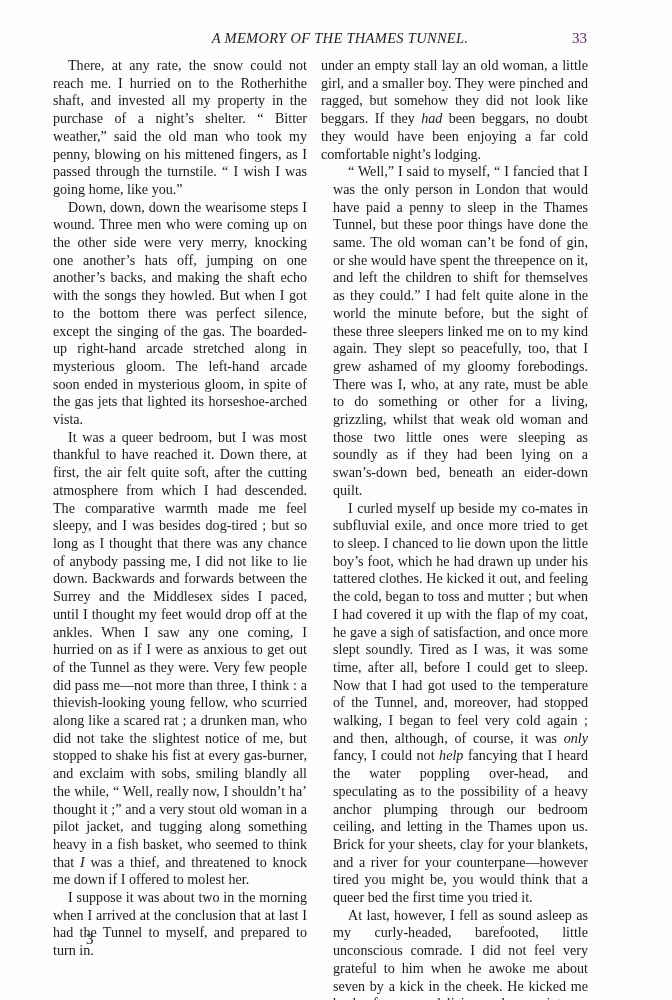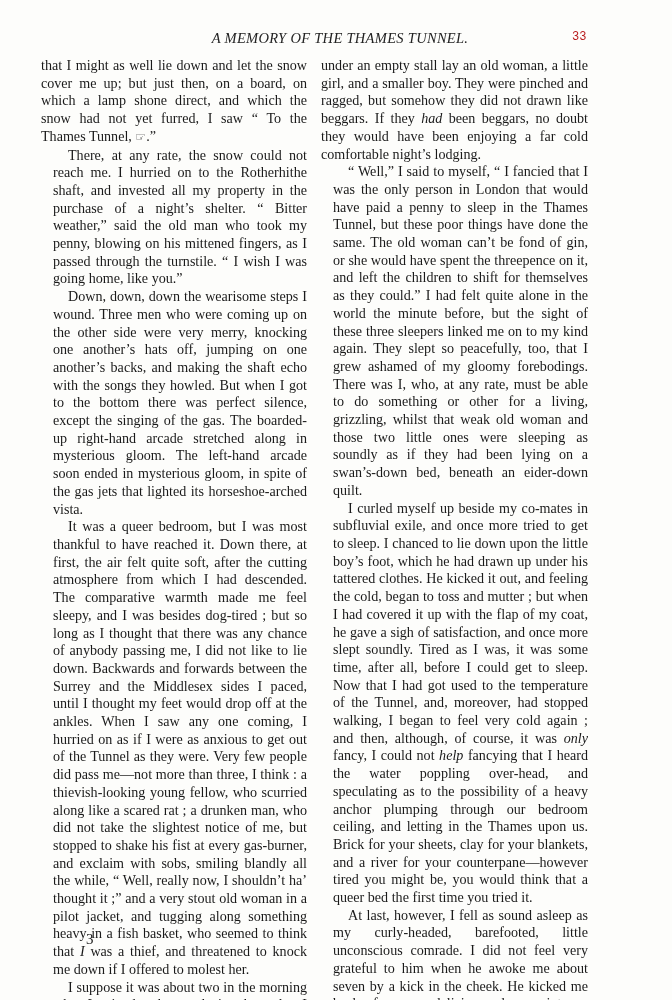--- a/index.html
+++ b/index.html
@@ -13,21 +13,21 @@
   .page { position: absolute; left: 0; top: 0; width: 672px; height: 1000px; }
   .running-head {
     position: absolute; top: 30px; left: 150px; width: 380px;
     text-align: center;
     font-family: "Liberation Serif", serif;
     font-style: italic; font-size: 14.5px; letter-spacing: 0.3px;
     color: #222;
   }
   .folio {
     position: absolute; top: 30px; left: 572px;
-    font-family: Liberation Mono, monospace; font-size: 12px; color: #b91c1c;
+    font-family: Liberation Serif, serif; font-size: 15px; color: #701a75;
   }
   .col {
     position: absolute; top: 57px; width: 266px;
     font-family: "Liberation Serif", serif;
     font-size: 14.1px; line-height: 17.7px;
     text-align: justify; hyphens: none;
   }
   .col-left { left: 41px; }
   .col-right { left: 321px; width: 267px; }
   .col p { margin: 0; text-indent: 0; }
@@ -41,27 +41,26 @@
   .fist { font-size: 12px; }
 </style>
 </head>
 <body>
 
 <div class="page">
   <div class="running-head">A MEMORY OF THE THAMES TUNNEL.</div>
   <div class="folio">33</div>
 
   <div class="col col-left">
-      <p class="cont"><span>that I might as well lie down and let the snow cover me up; but just then, on a board, on which a lamp shone direct, and which the snow had not yet furred, I saw “ To the Thames Tunnel, </span><span class="fist">☞</span><span>.”</span></p>
       <p class="indent"><span>There, at any rate, the snow could not reach me. I hurried on to the Rotherhithe shaft, and invested all my property in the purchase of a night’s shelter. “ Bitter weather,” said the old man who took my penny, blowing on his mittened fingers, as I passed through the turnstile. “ I wish I was going home, like you.”</span></p>
       <p class="indent"><span>Down, down, down the wearisome steps I wound. Three men who were coming up on the other side were very merry, knocking one another’s hats off, jumping on one another’s backs, and making the shaft echo with the songs they howled. But when I got to the bottom there was perfect silence, except the singing of the gas. The boarded-up right-hand arcade stretched along in mysterious gloom. The left-hand arcade soon ended in mysterious gloom, in spite of the gas jets that lighted its horseshoe-arched vista.</span></p>
       <p class="indent"><span>It was a queer bedroom, but I was most thankful to have reached it. Down there, at first, the air felt quite soft, after the cutting atmosphere from which I had descended. The comparative warmth made me feel sleepy, and I was besides dog-tired ; but so long as I thought that there was any chance of anybody passing me, I did not like to lie down. Backwards and forwards between the Surrey and the Middlesex sides I paced, until I thought my feet would drop off at the ankles. When I saw any one coming, I hurried on as if I were as anxious to get out of the Tunnel as they were. Very few people did pass me—not more than three, I think : a thievish-looking young fellow, who scurried along like a scared rat ; a drunken man, who did not take the slightest notice of me, but stopped to shake his fist at every gas-burner, and exclaim with sobs, smiling blandly all the while, “ Well, really now, I shouldn’t ha’ thought it ;” and a very stout old woman in a pilot jacket, and tugging along something heavy in a fish basket, who seemed to think that </span><em>I</em><span> was a thief, and threatened to knock me down if I offered to molest her.</span></p>
       <p class="indent"><span>I suppose it was about two in the morning when I arrived at the conclusion that at last I had the Tunnel to myself, and prepared to turn in.</span></p>
     </div>
   <div class="col col-right">
-      <p class="cont"><span>under an empty stall lay an old woman, a little girl, and a smaller boy. They were pinched and ragged, but somehow they did not drawn like beggars. If they </span><em>had</em><span> been beggars, no doubt they would have been enjoying a far cold comfortable night’s lodging.</span></p>
+      <p class="cont"><span>under an empty stall lay an old woman, a little girl, and a smaller boy. They were pinched and ragged, but somehow they did not look like beggars. If they </span><em>had</em><span> been beggars, no doubt they would have been enjoying a far cold comfortable night’s lodging.</span></p>
       <p class="indent"><span>“ Well,” I said to myself, “ I fancied that I was the only person in London that would have paid a penny to sleep in the Thames Tunnel, but these poor things have done the same. The old woman can’t be fond of gin, or she would have spent the threepence on it, and left the children to shift for themselves as they could.” I had felt quite alone in the world the minute before, but the sight of these three sleepers linked me on to my kind again. They slept so peacefully, too, that I grew ashamed of my gloomy forebodings. There was I, who, at any rate, must be able to do something or other for a living, grizzling, whilst that weak old woman and those two little ones were sleeping as soundly as if they had been lying on a swan’s-down bed, beneath an eider-down quilt.</span></p>
       <p class="indent"><span>I curled myself up beside my co-mates in subfluvial exile, and once more tried to get to sleep. I chanced to lie down upon the little boy’s foot, which he had drawn up under his tattered clothes. He kicked it out, and feeling the cold, began to toss and mutter ; but when I had covered it up with the flap of my coat, he gave a sigh of satisfaction, and once more slept soundly. Tired as I was, it was some time, after all, before I could get to sleep. Now that I had got used to the temperature of the Tunnel, and, moreover, had stopped walking, I began to feel very cold again ; and then, although, of course, it was </span><em>only</em><span> fancy, I could not </span><em>help</em><span> fancying that I heard the water poppling over-head, and speculating as to the possibility of a heavy anchor plumping through our bedroom ceiling, and letting in the Thames upon us. Brick for your sheets, clay for your blankets, and a river for your counterpane—however tired you might be, you would think that a queer bed the first time you tried it.</span></p>
       <p class="indent"><span>At last, however, I fell as sound asleep as my curly-headed, barefooted, little unconscious comrade. I did not feel very grateful to him when he awoke me about seven by a kick in the cheek. He kicked me back from a delicious dream into a consciousness that I had passed the night in the Tunnel, and that I had not a penny in the world. I started up and stared at him ; he started up and stared at me.</span></p>
     </div>
 
   <div class="signature">3</div>
 </div>
 
 </body></html>

